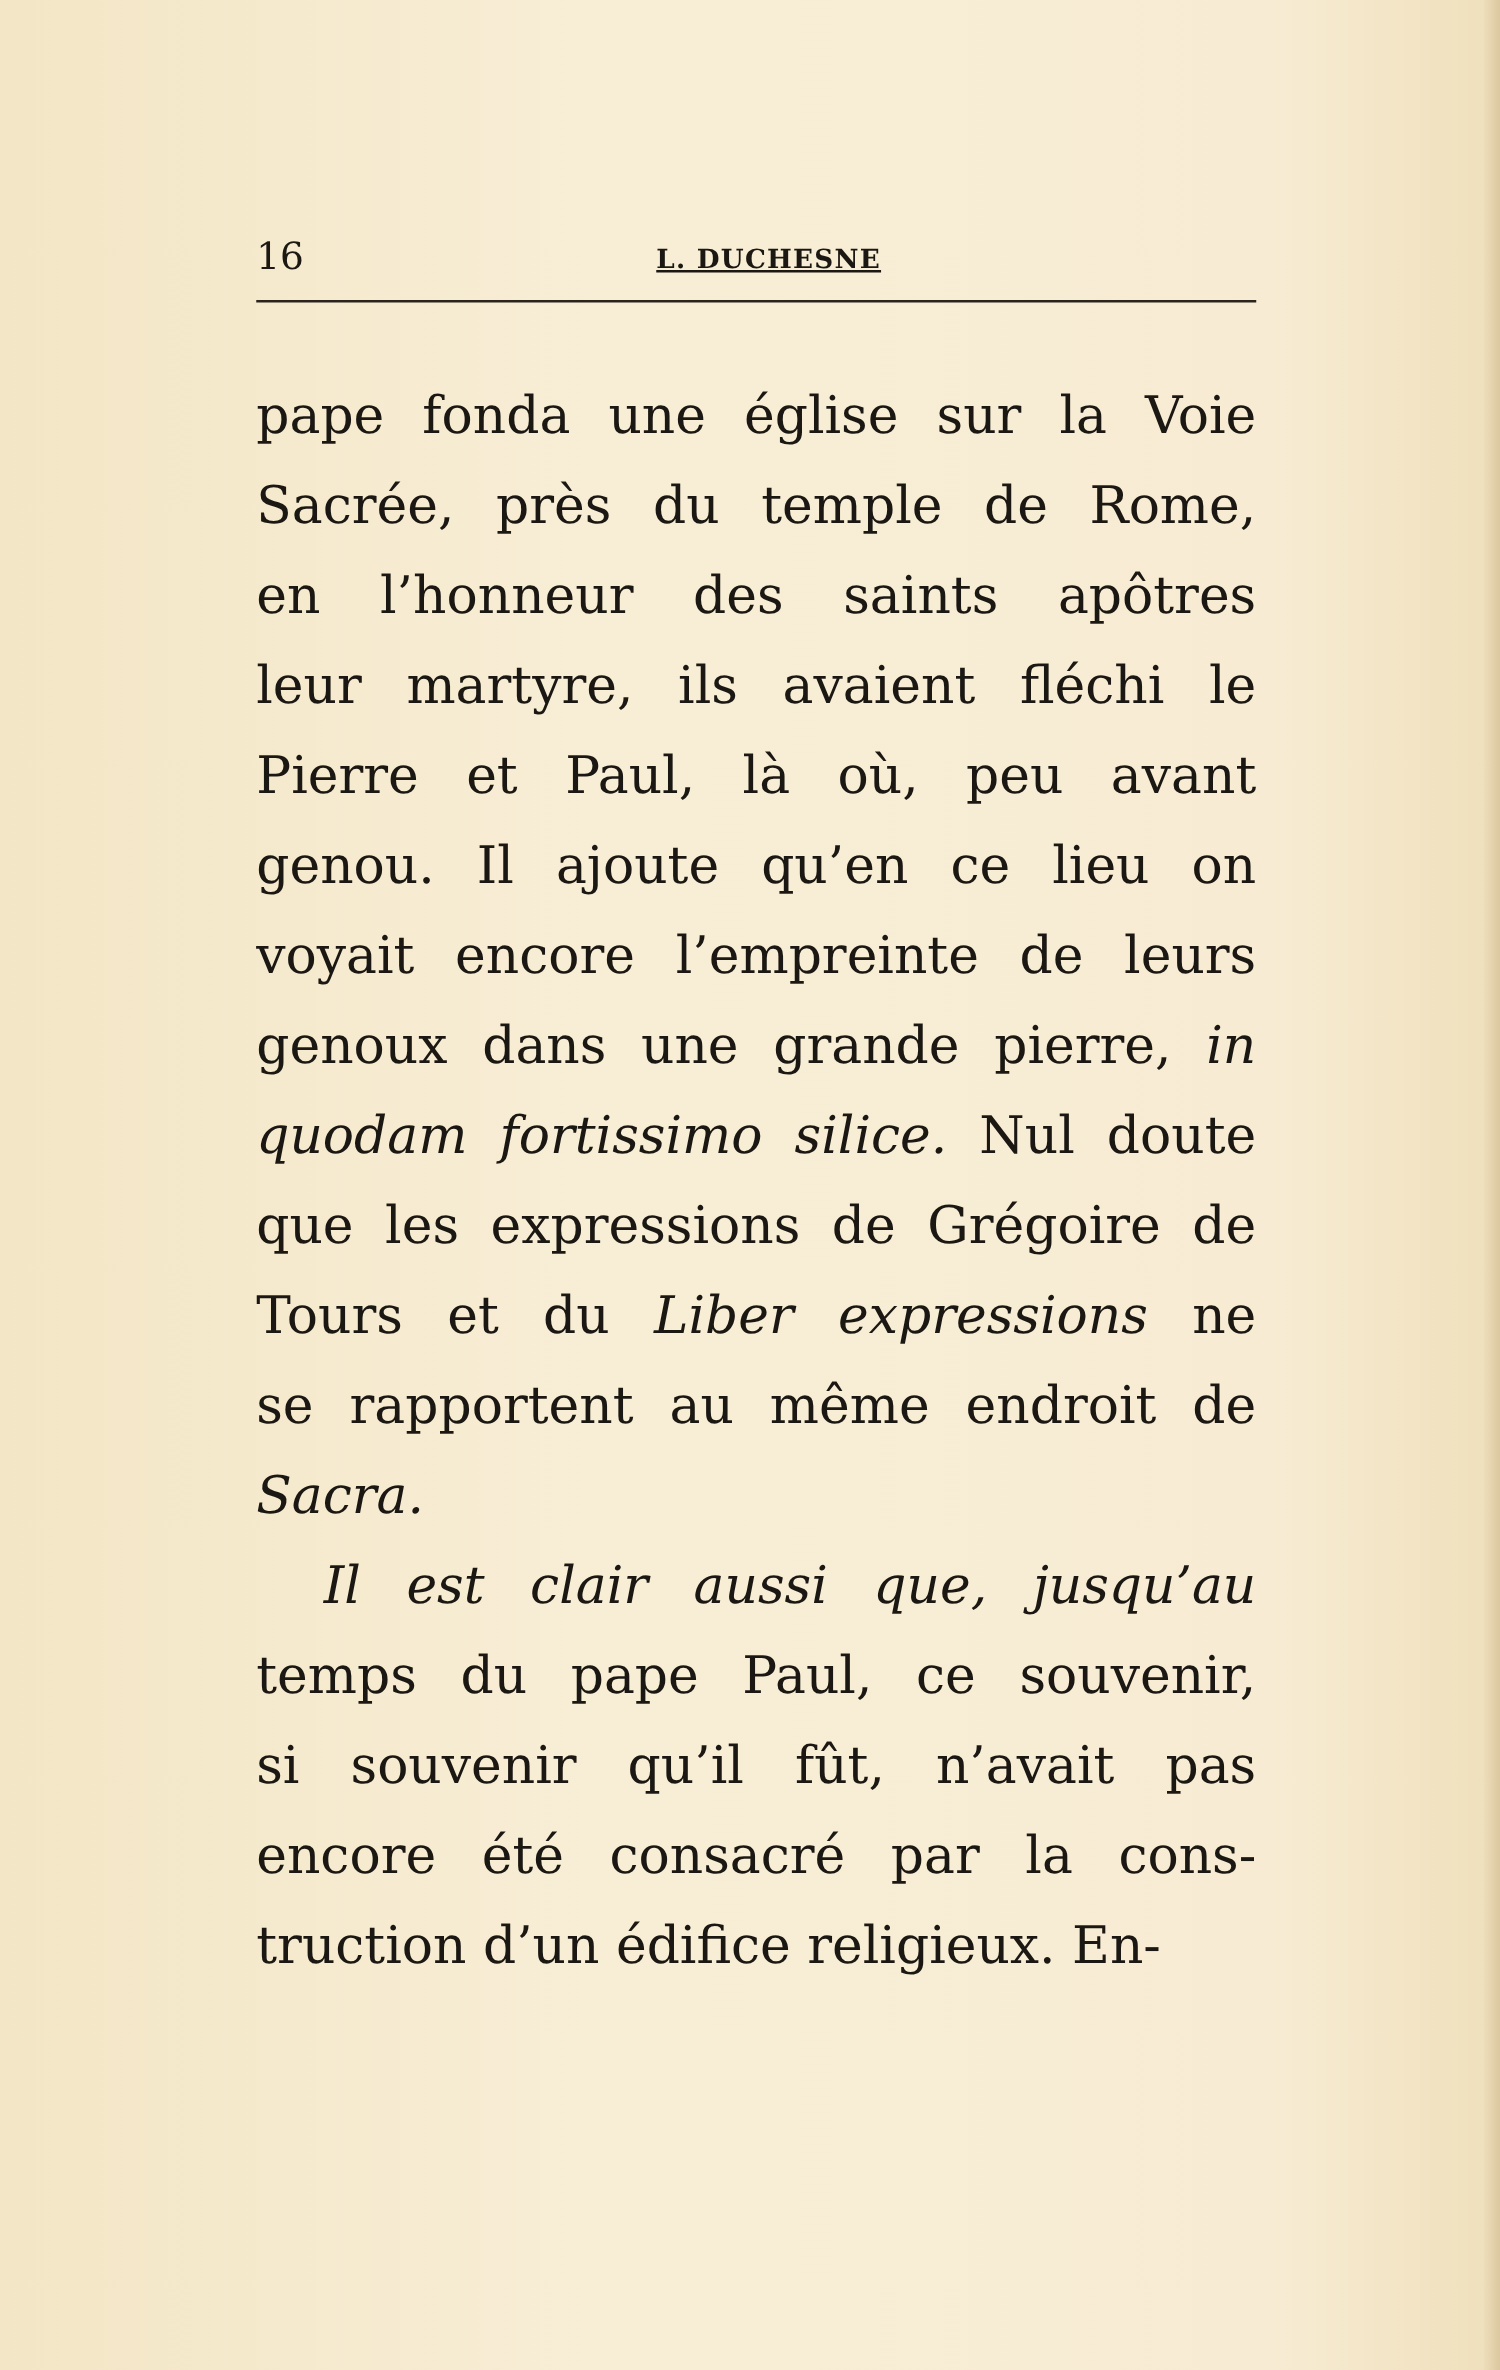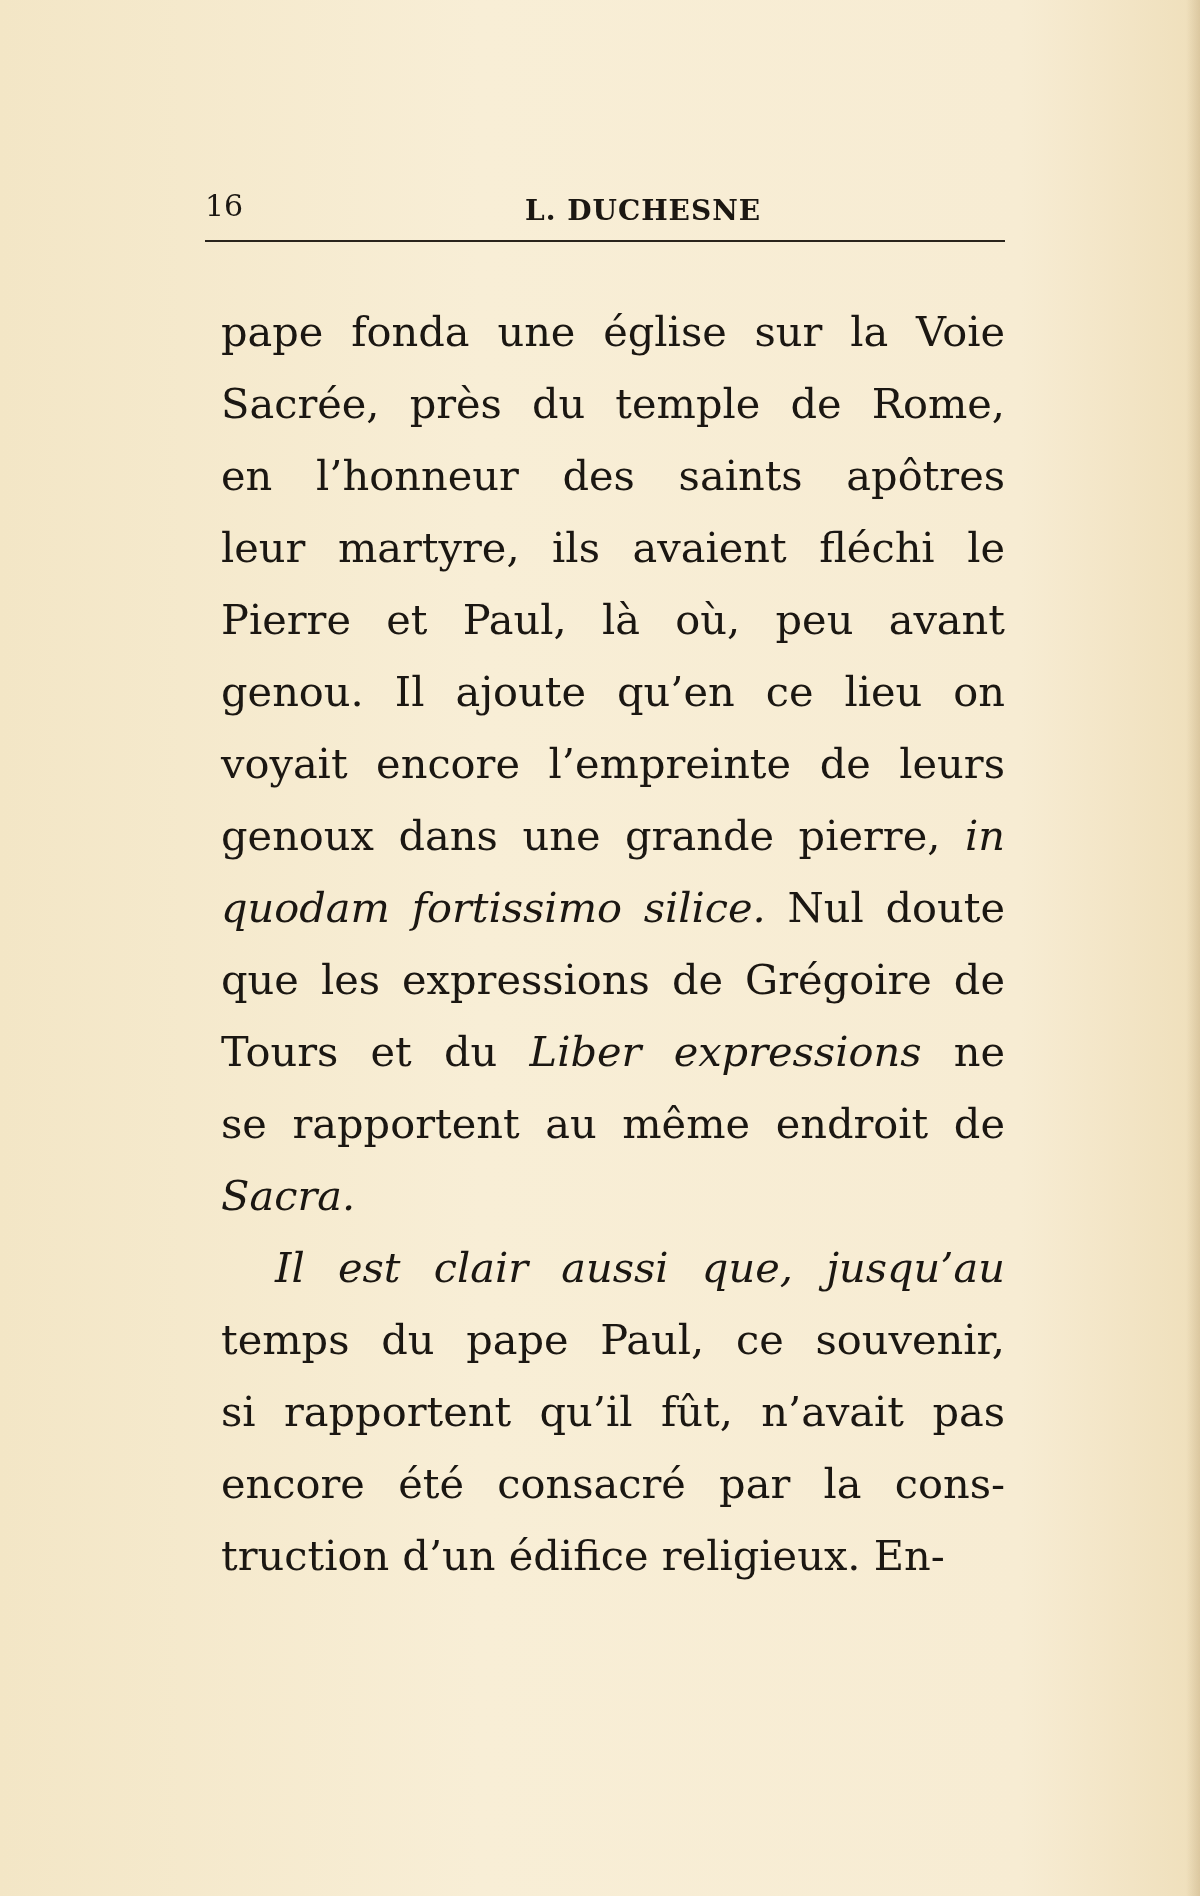--- a/index.html
+++ b/index.html
@@ -7,24 +7,24 @@
     width:1200px; height:1896px; position:relative; overflow:hidden;
     background:#f6ebcf;
     background-image: linear-gradient(90deg, #f3e6c6 0%, #f8eed6 40%, #f7ecd3 85%, #efdfbb 100%);
     font-family:"DejaVu Serif", "Liberation Serif", serif;
     color:#1b1712;
   }
   .edge { position:absolute; top:0; right:0; width:14px; height:1896px;
     background:linear-gradient(90deg, rgba(0,0,0,0) 0%, rgba(160,130,80,0.25) 100%); }
   .header { position:absolute; top:188px; left:205px; width:800px; height:40px; }
   .pagenum { position:absolute; left:0; top:0; font-size:30px; }
-  .runhead { position:absolute; left:320px; top:6px; font-size:28px; letter-spacing:1px; font-weight:bold; }
+  .runhead { position:absolute; left:320px; top:6px; font-size:21px; letter-spacing:1px; font-weight:bold;text-decoration:underline; }
   .rule { position:absolute; top:240px; left:205px; width:800px; height:2px; background:#2a241c; }
   .body { position:absolute; top:296px; left:205px; width:800px; font-size:41.5px; line-height:72px; }
-  .line { display:block; white-space:nowrap; text-align:justify; text-align-last:justify; height:72px;margin-left:16px; }
+  .line { display:block; white-space:nowrap; text-align:justify; text-align-last:justify; height:72px; }
   .line.last { text-align-last:left; }
   .indent { padding-left:54px;font-style:italic; }
   .para2 { margin-top:0; }
   i { }
 </style>
 </head>
 <body>
 
 <div class="edge"></div>
 
@@ -46,17 +46,17 @@
       <span class="line"><span>genoux dans une grande pierre, </span><i>in</i></span>
       <span class="line"><i>quodam fortissimo silice.</i><span> Nul doute</span></span>
       <span class="line"><span>que les expressions de Grégoire de</span></span>
       <span class="line"><span>Tours et du </span><i>Liber expressions</i><span> ne</span></span>
       <span class="line"><span>se rapportent au même endroit de</span></span>
       <span class="line last"><i>Sacra.</i></span>
     </div>
     <div class="para2">
       <span class="line indent"><span>Il est clair aussi que, jusqu’au</span></span>
       <span class="line"><span>temps du pape Paul, ce souvenir,</span></span>
-      <span class="line"><span>si rapportent qu’il fût, n’avait pas</span></span>
+      <span class="line"><span>si souvenir qu’il fût, n’avait pas</span></span>
       <span class="line"><span>encore été consacré par la cons-</span></span>
       <span class="line last"><span>truction d’un édifice religieux. En-</span></span>
     </div>
   </div>
 
 </body></html>

